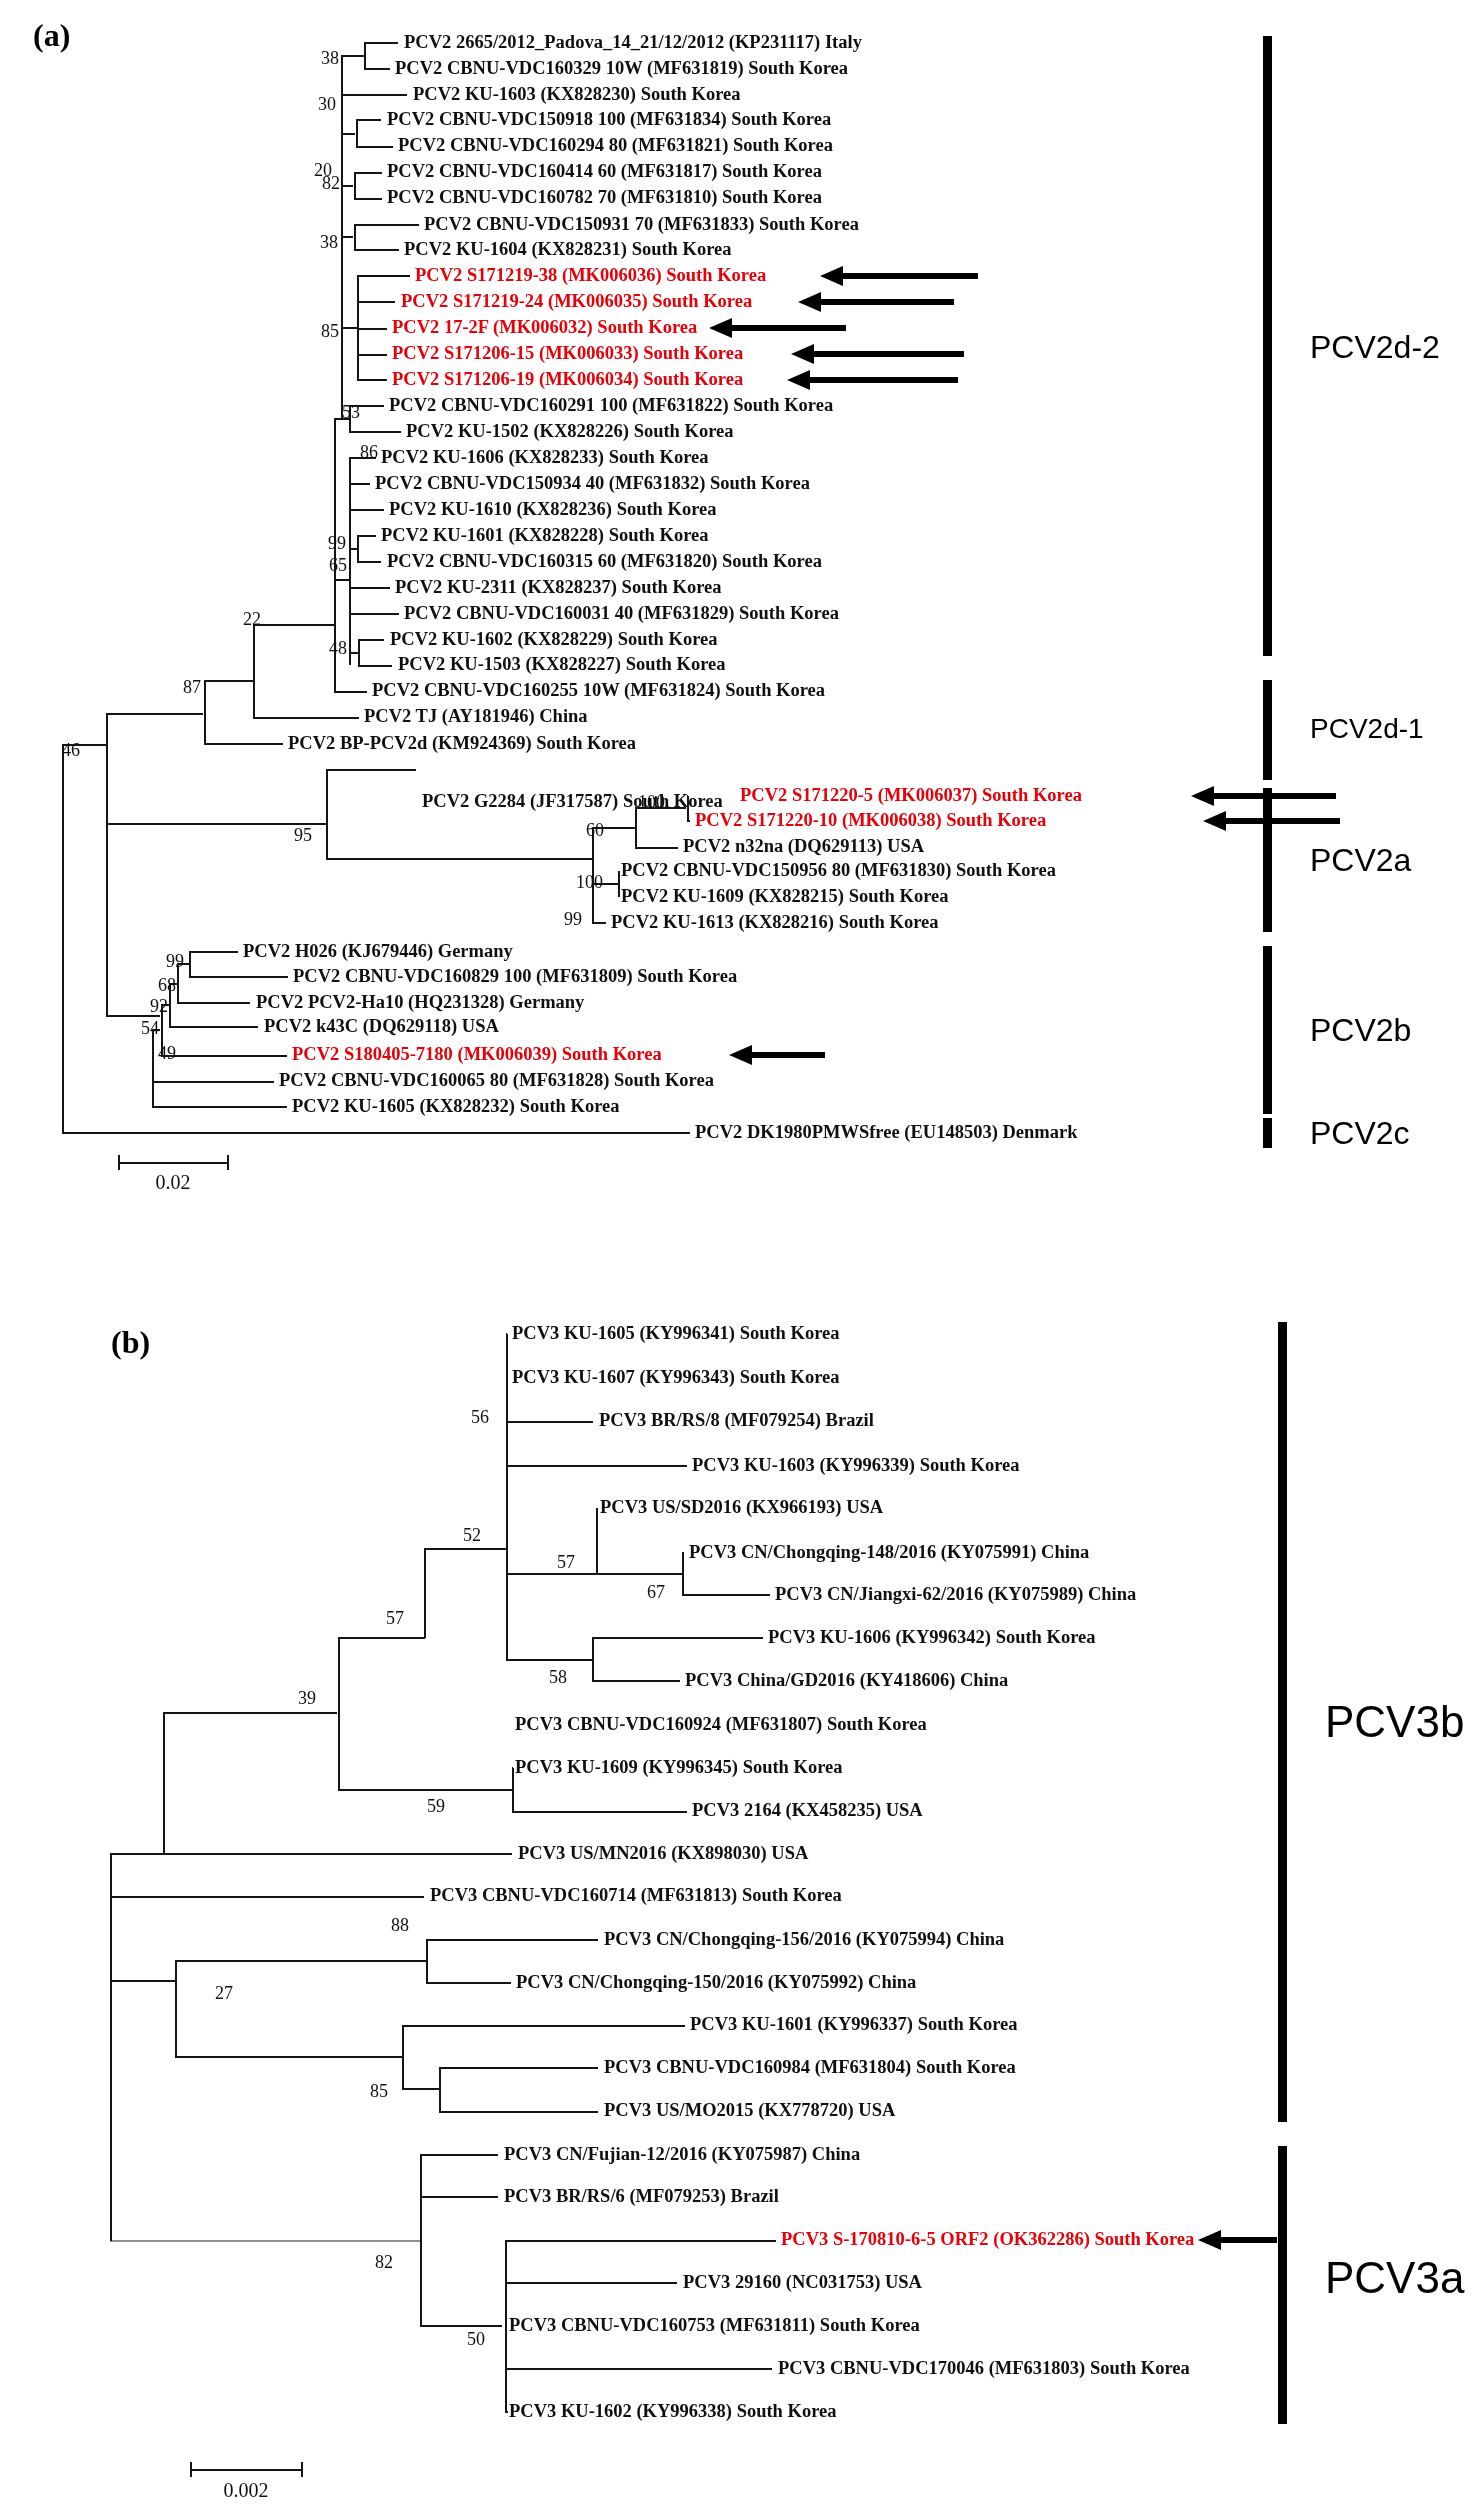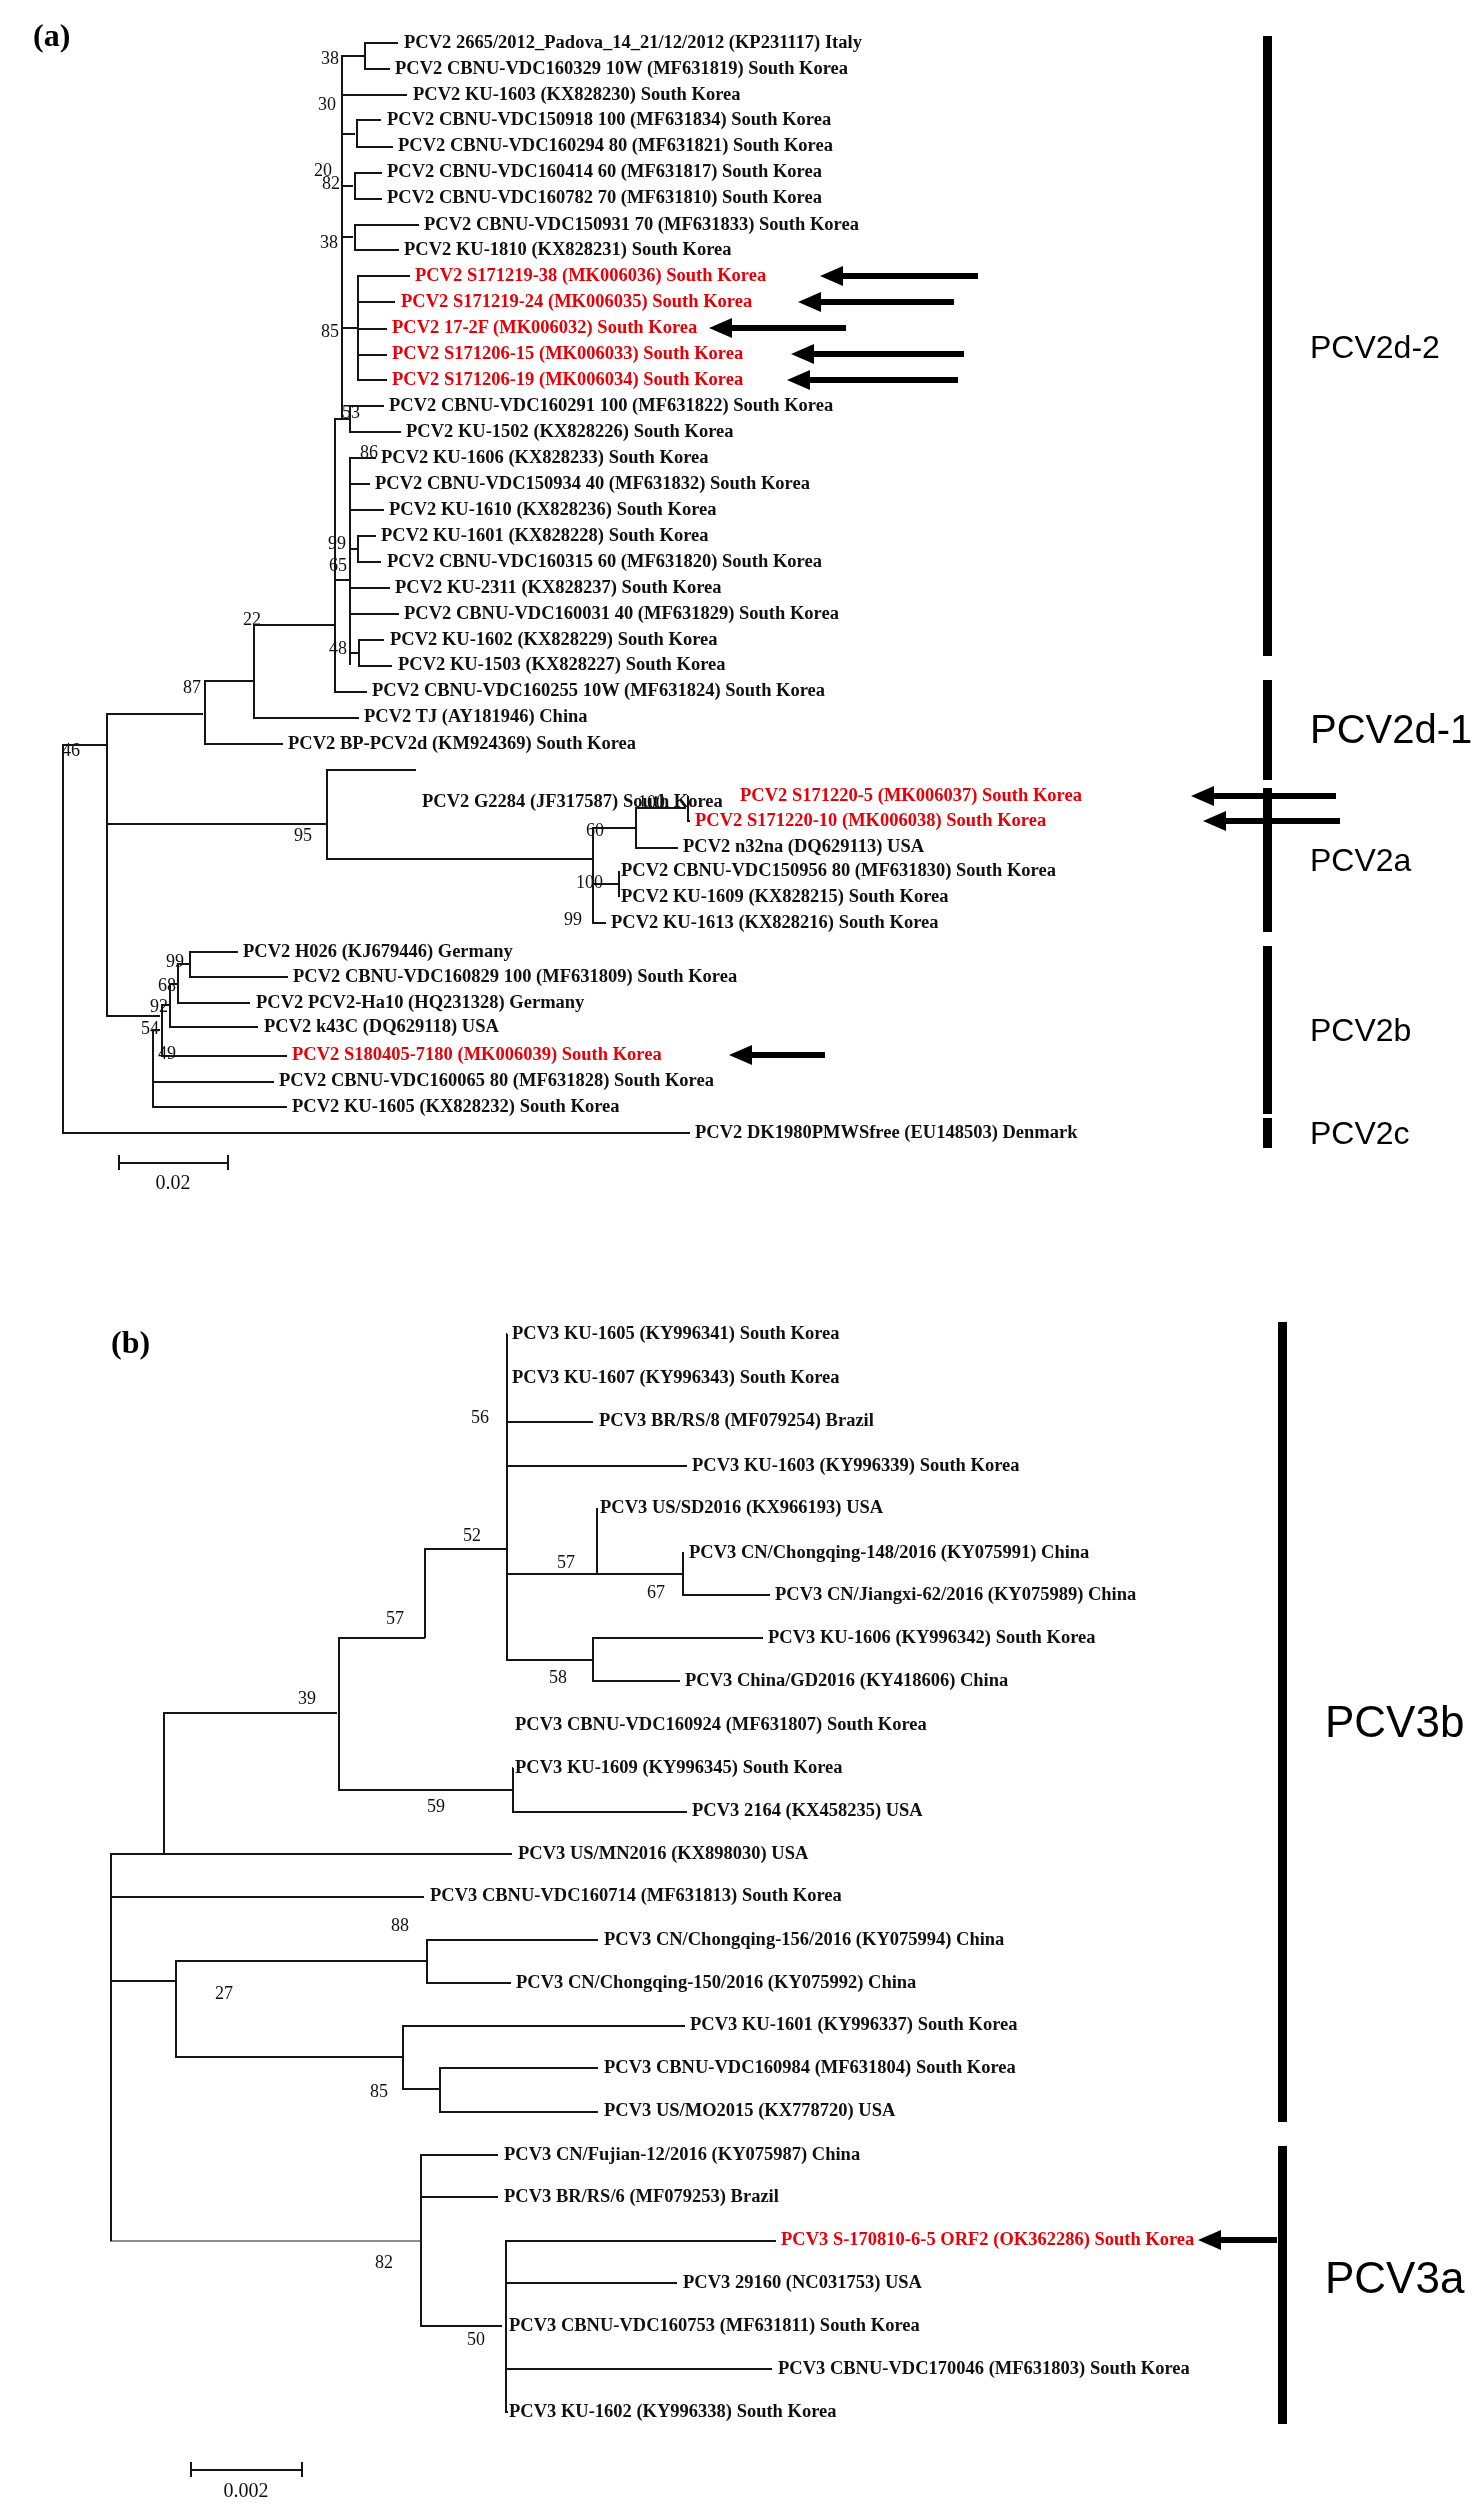--- a/index.html
+++ b/index.html
@@ -128,21 +128,21 @@
     <div class="vline" style="left: 161px; top: 1005px; height: 50px;"></div>
     <div class="vline" style="left: 152px; top: 1030px; height: 77px;"></div>
     <div class="taxon" style="left: 404px; top: 43px;">PCV2 2665/2012_Padova_14_21/12/2012 (KP231117) Italy</div>
     <div class="taxon" style="left: 395px; top: 69px;">PCV2 CBNU-VDC160329 10W (MF631819) South Korea</div>
     <div class="taxon" style="left: 413px; top: 95px;">PCV2 KU-1603 (KX828230) South Korea</div>
     <div class="taxon" style="left: 387px; top: 120px;">PCV2 CBNU-VDC150918 100 (MF631834) South Korea</div>
     <div class="taxon" style="left: 398px; top: 146px;">PCV2 CBNU-VDC160294 80 (MF631821) South Korea</div>
     <div class="taxon" style="left: 387px; top: 172px;">PCV2 CBNU-VDC160414 60 (MF631817) South Korea</div>
     <div class="taxon" style="left: 387px; top: 198px;">PCV2 CBNU-VDC160782 70 (MF631810) South Korea</div>
     <div class="taxon" style="left: 424px; top: 225px;">PCV2 CBNU-VDC150931 70 (MF631833) South Korea</div>
-    <div class="taxon" style="left: 404px; top: 250px;">PCV2 KU-1810 (KX828231) South Korea</div>
+    <div class="taxon" style="left: 404px; top: 250px;">PCV2 KU-1604 (KX828231) South Korea</div>
     <div class="taxon red" style="left: 415px; top: 276px;">PCV2 S171219-38 (MK006036) South Korea</div>
     <div class="arrow" style="left: 820px; top: 276px;">
       <div class="head"></div>
       <div class="shaft" style="width: 135px;"></div>
     </div>
     <div class="taxon red" style="left: 401px; top: 302px;">PCV2 S171219-24 (MK006035) South Korea</div>
     <div class="arrow" style="left: 798px; top: 302px;">
       <div class="head"></div>
       <div class="shaft" style="width: 133px;"></div>
     </div>
@@ -222,21 +222,21 @@
     <div class="boot" style="left: 603px; top: 882px;">100</div>
     <div class="boot" style="left: 582px; top: 919px;">99</div>
     <div class="boot" style="left: 184px; top: 961px;">99</div>
     <div class="boot" style="left: 176px; top: 985px;">68</div>
     <div class="boot" style="left: 168px; top: 1006px;">92</div>
     <div class="boot" style="left: 159px; top: 1028px;">54</div>
     <div class="boot left" style="left: 158px; top: 1053px;">49</div>
     <div class="clade-bar" style="left: 1263px; top: 36px; height: 620px;"></div>
     <div class="clade-label" style="left: 1310px; top: 347px; font-size: 32px;">PCV2d-2</div>
     <div class="clade-bar" style="left: 1263px; top: 680px; height: 100px;"></div>
-    <div class="clade-label" style="left: 1310px; top: 729px; font-size: 40px;">PCV2d-1</div>
+    <div class="clade-label" style="left: 1310px; top: 729px; font-size: 28px;">PCV2d-1</div>
     <div class="clade-bar" style="left: 1263px; top: 788px; height: 144px;"></div>
     <div class="clade-label" style="left: 1310px; top: 860px; font-size: 32px;">PCV2a</div>
     <div class="clade-bar" style="left: 1263px; top: 946px; height: 168px;"></div>
     <div class="clade-label" style="left: 1310px; top: 1030px; font-size: 32px;">PCV2b</div>
     <div class="clade-bar" style="left: 1263px; top: 1118px; height: 30px;"></div>
     <div class="clade-label" style="left: 1310px; top: 1133px; font-size: 32px;">PCV2c</div>
     <div class="scale-line" style="left: 118px; top: 1162px; width: 111px;"></div>
     <div class="scale-tick" style="left: 118px; top: 1155px;"></div>
     <div class="scale-tick" style="left: 227px; top: 1155px;"></div>
     <div class="scale-label" style="left: 173px; top: 1171px;">0.02</div>

